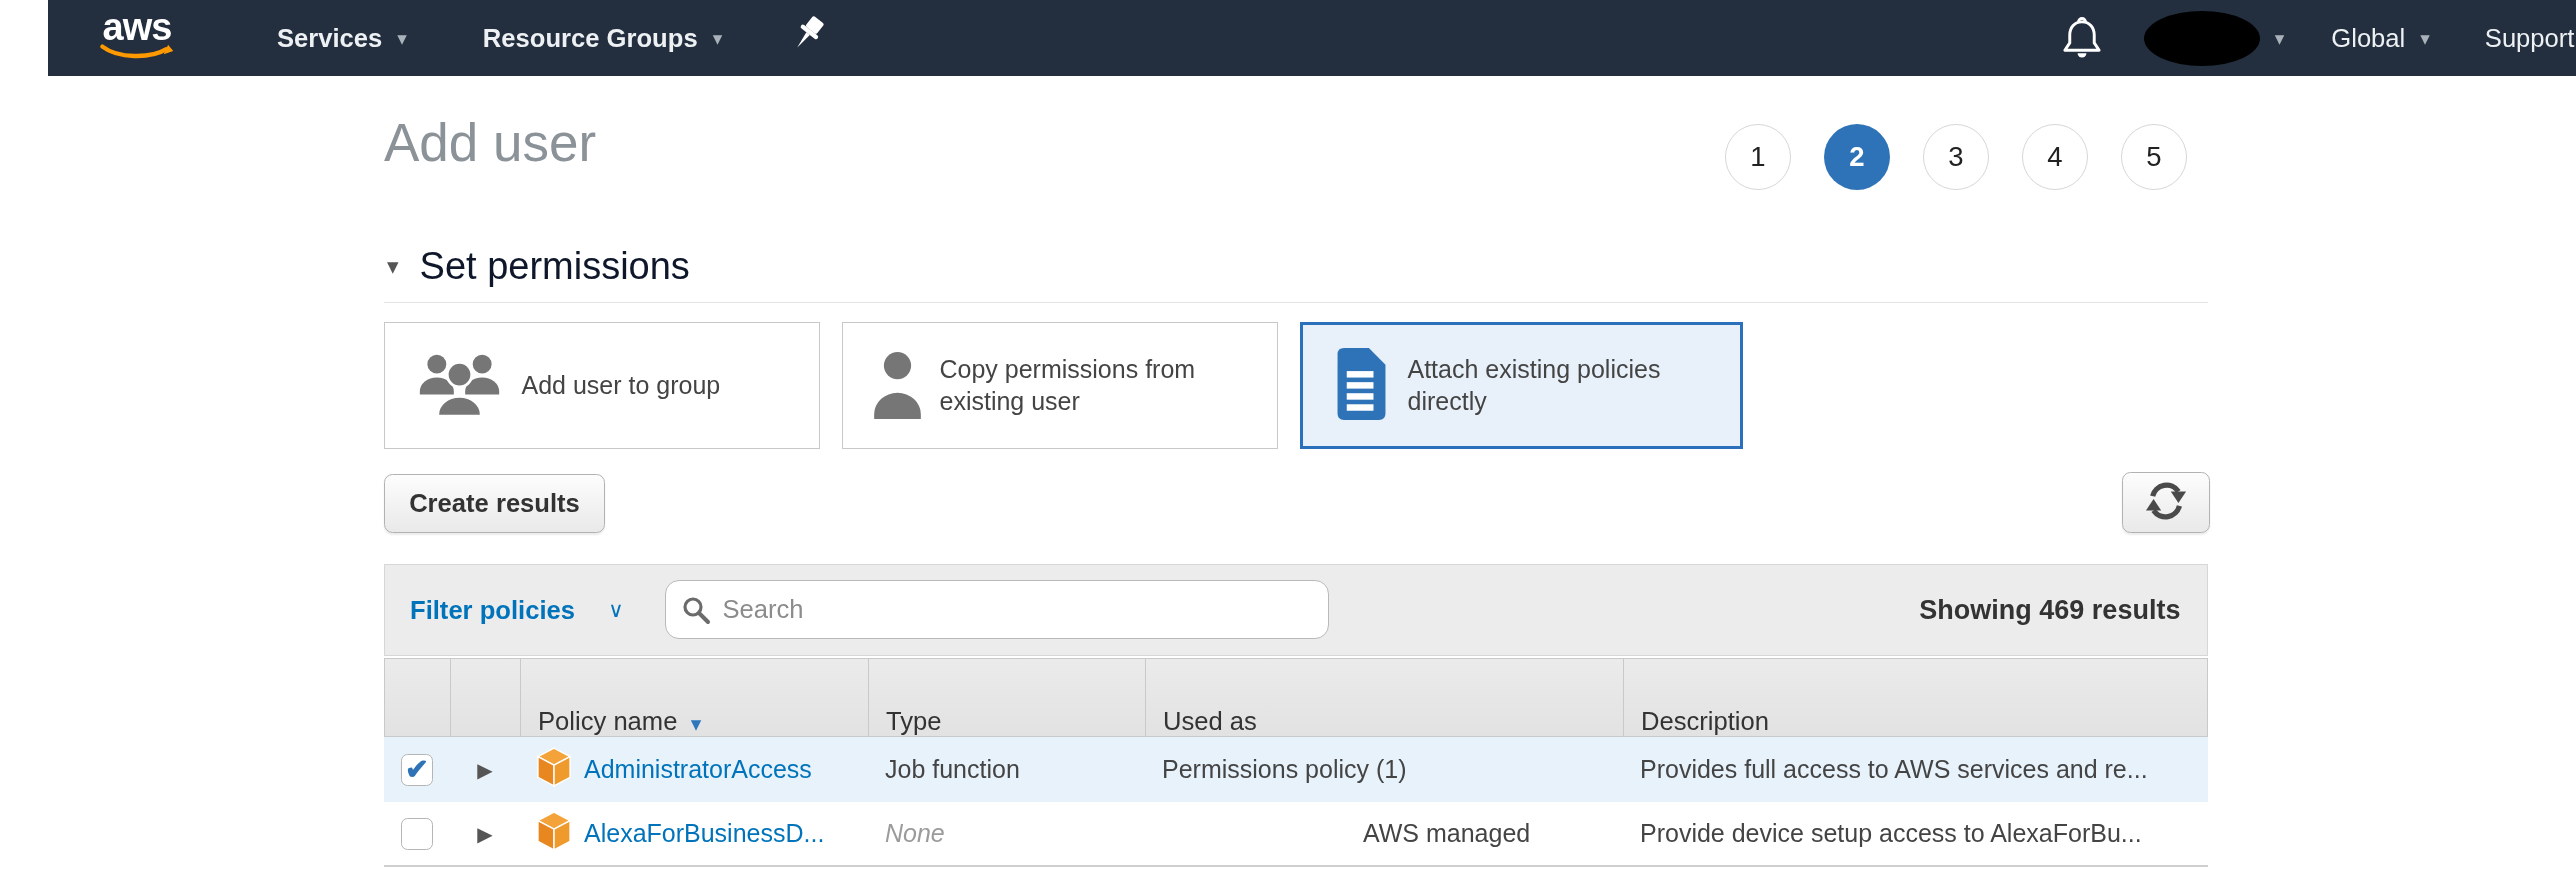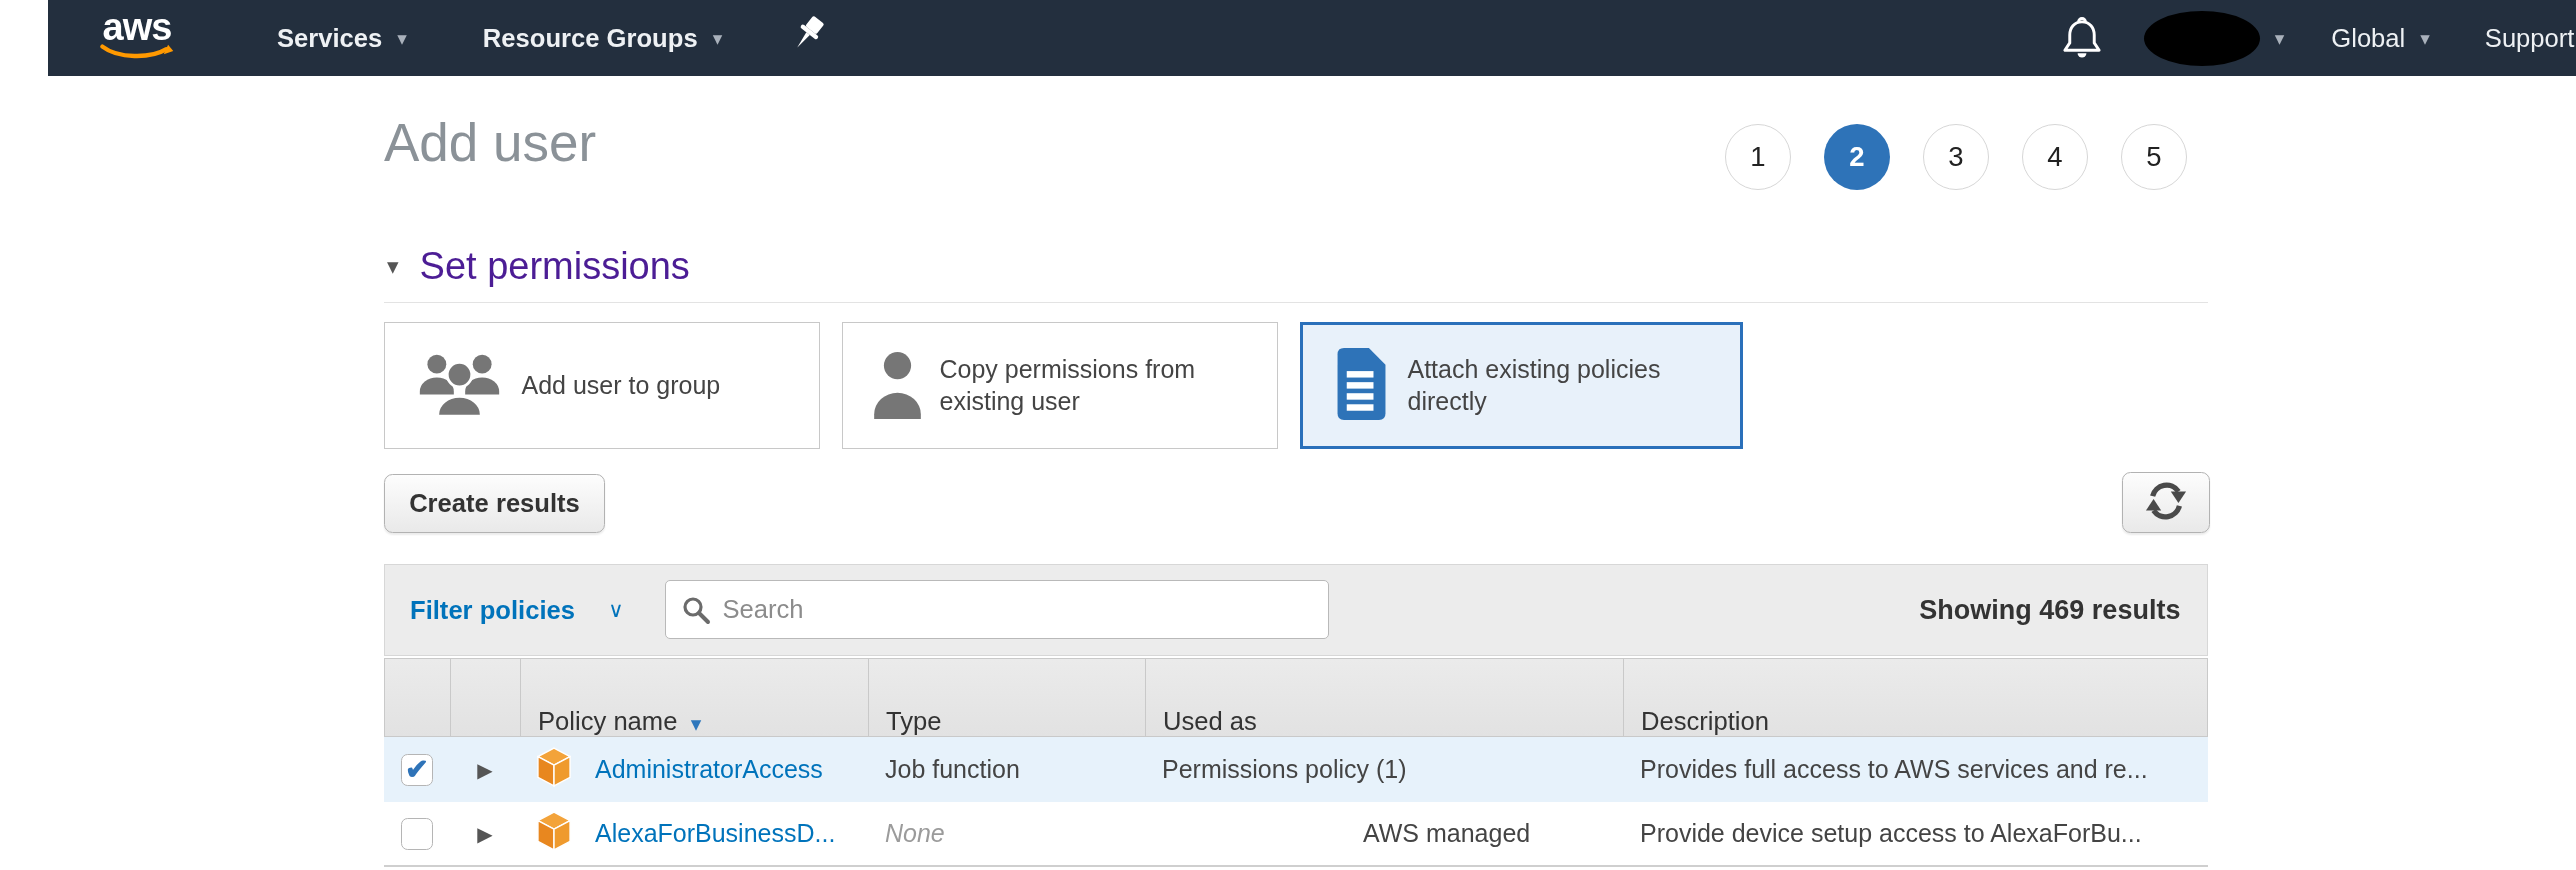--- a/index.html
+++ b/index.html
@@ -27,21 +27,21 @@
   .page-title{position:absolute;left:384px;top:112px;font-size:53px;color:#8b9298;}
   .steps{position:absolute;left:1725px;top:124px;display:flex;gap:33px;}
   .step{width:66px;height:66px;border-radius:50%;background:#fff;border:1.9px solid #d7d7d7;
     box-sizing:border-box;display:flex;align-items:center;justify-content:center;
     font-size:27.5px;color:#222;}
   .step.active{background:#2e73b8;border:none;color:#fff;font-weight:bold;}
 
   
   .section-head{position:absolute;left:387px;top:245px;display:flex;align-items:center;}
   .section-caret{font-size:23px;color:#555;margin-right:21px;}
-  .section-title{font-size:38px;color:#4c1d95;}
+  .section-title{font-size:38px;color:#0f172a;}
   .section-rule{position:absolute;left:384px;top:302px;width:1824px;border-top:1.9px solid #e3e3e3;}
 
   
   .card{position:absolute;top:322px;height:127px;width:436px;box-sizing:border-box;
     background:#fff;border:1.9px solid #c8c8c8;display:flex;align-items:center;
     padding-left:28.5px;cursor:pointer;}
   .card.c1{left:384px;}
   .card.c2{left:842px;}
   .card.c3{left:1300px;width:443px;border:3.8px solid #2a70ba;background:#e8f1fa;}
   .card-label{font-size:25px;color:#444;max-width:304px;line-height:1.25;margin-left:17px;}
@@ -53,21 +53,21 @@
   .btn-create{left:384px;top:474px;width:221px;height:59px;font-size:25.6px;font-weight:bold;color:#333;}
   .btn-refresh{left:2122px;top:472px;width:88px;height:61px;}
 
   
   .filterbar{position:absolute;left:384px;top:564px;width:1824px;height:92px;box-sizing:border-box;
     background:#ececec;border:1.9px solid #d7d7d7;display:flex;align-items:center;}
   .filter-link{margin-left:25px;font-size:25.6px;font-weight:bold;color:#0073bb;cursor:pointer;
     display:flex;align-items:center;gap:20px;}
   .filter-chevron{font-size:21px;margin-left:13.3px;font-weight:normal;}
   .searchbox{position:absolute;left:280px;top:15px;width:664px;height:59px;box-sizing:border-box;
-    background:#fff;border:1.9px solid #b9b9b9;border-radius:5px;display:flex;align-items:center;}
+    background:#fff;border:1.9px solid #b9b9b9;border-radius:14px;display:flex;align-items:center;}
   .searchbox input{border:none;outline:none;font-size:25.6px;color:#444;flex:1;margin-left:9.5px;
     font-family:"Liberation Sans",sans-serif;background:transparent;}
   .searchbox input::placeholder{color:#8c8c8c;opacity:1;}
   .search-icon{margin-left:15px;display:flex;align-items:center;}
   .results{margin-left:auto;margin-right:26.6px;font-size:27px;font-weight:bold;color:#333;}
 
   
   .thead{position:absolute;left:384px;top:658px;width:1824px;height:79px;box-sizing:border-box;
     background:linear-gradient(#ebebeb,#e2e2e2);border:1.9px solid #c9c9c9;display:flex;}
   .hc{box-sizing:border-box;border-right:1.9px solid #c9c9c9;display:flex;align-items:flex-end;
@@ -84,21 +84,21 @@
   .trow{position:absolute;left:384px;width:1824px;height:65px;box-sizing:border-box;display:flex;
     font-size:25px;color:#444;}
   .trow.r1{top:737px;background:#e7f2fb;}
   .trow.r2{top:802px;background:#fff;border-bottom:2.8px solid #cfcfcf;}
   .tc{box-sizing:border-box;display:flex;align-items:center;padding-left:17px;overflow:hidden;white-space:nowrap;}
   .tc.col-check,.tc.col-expand{padding-left:0;justify-content:center;}
   .checkbox{width:32px;height:32px;box-sizing:border-box;background:#fff;border:1.9px solid #b5b5b5;
     border-radius:6.6px;display:flex;align-items:center;justify-content:center;cursor:pointer;
     font-size:28.5px;font-weight:bold;color:#2e73b8;line-height:1;}
   .expand{color:#555;font-size:20px;cursor:pointer;}
-  .policy-link{color:#0073bb;margin-left:24px;cursor:pointer;}
+  .policy-link{color:#0073bb;margin-left:13px;cursor:pointer;}
   .none-italic{font-style:italic;color:#9b9b9b;}
 </style>
 </head>
 <body>
 
 <div class="screen">
 
   <div class="navbar">
     <div class="logo">
       <span class="logo-text">aws</span>

